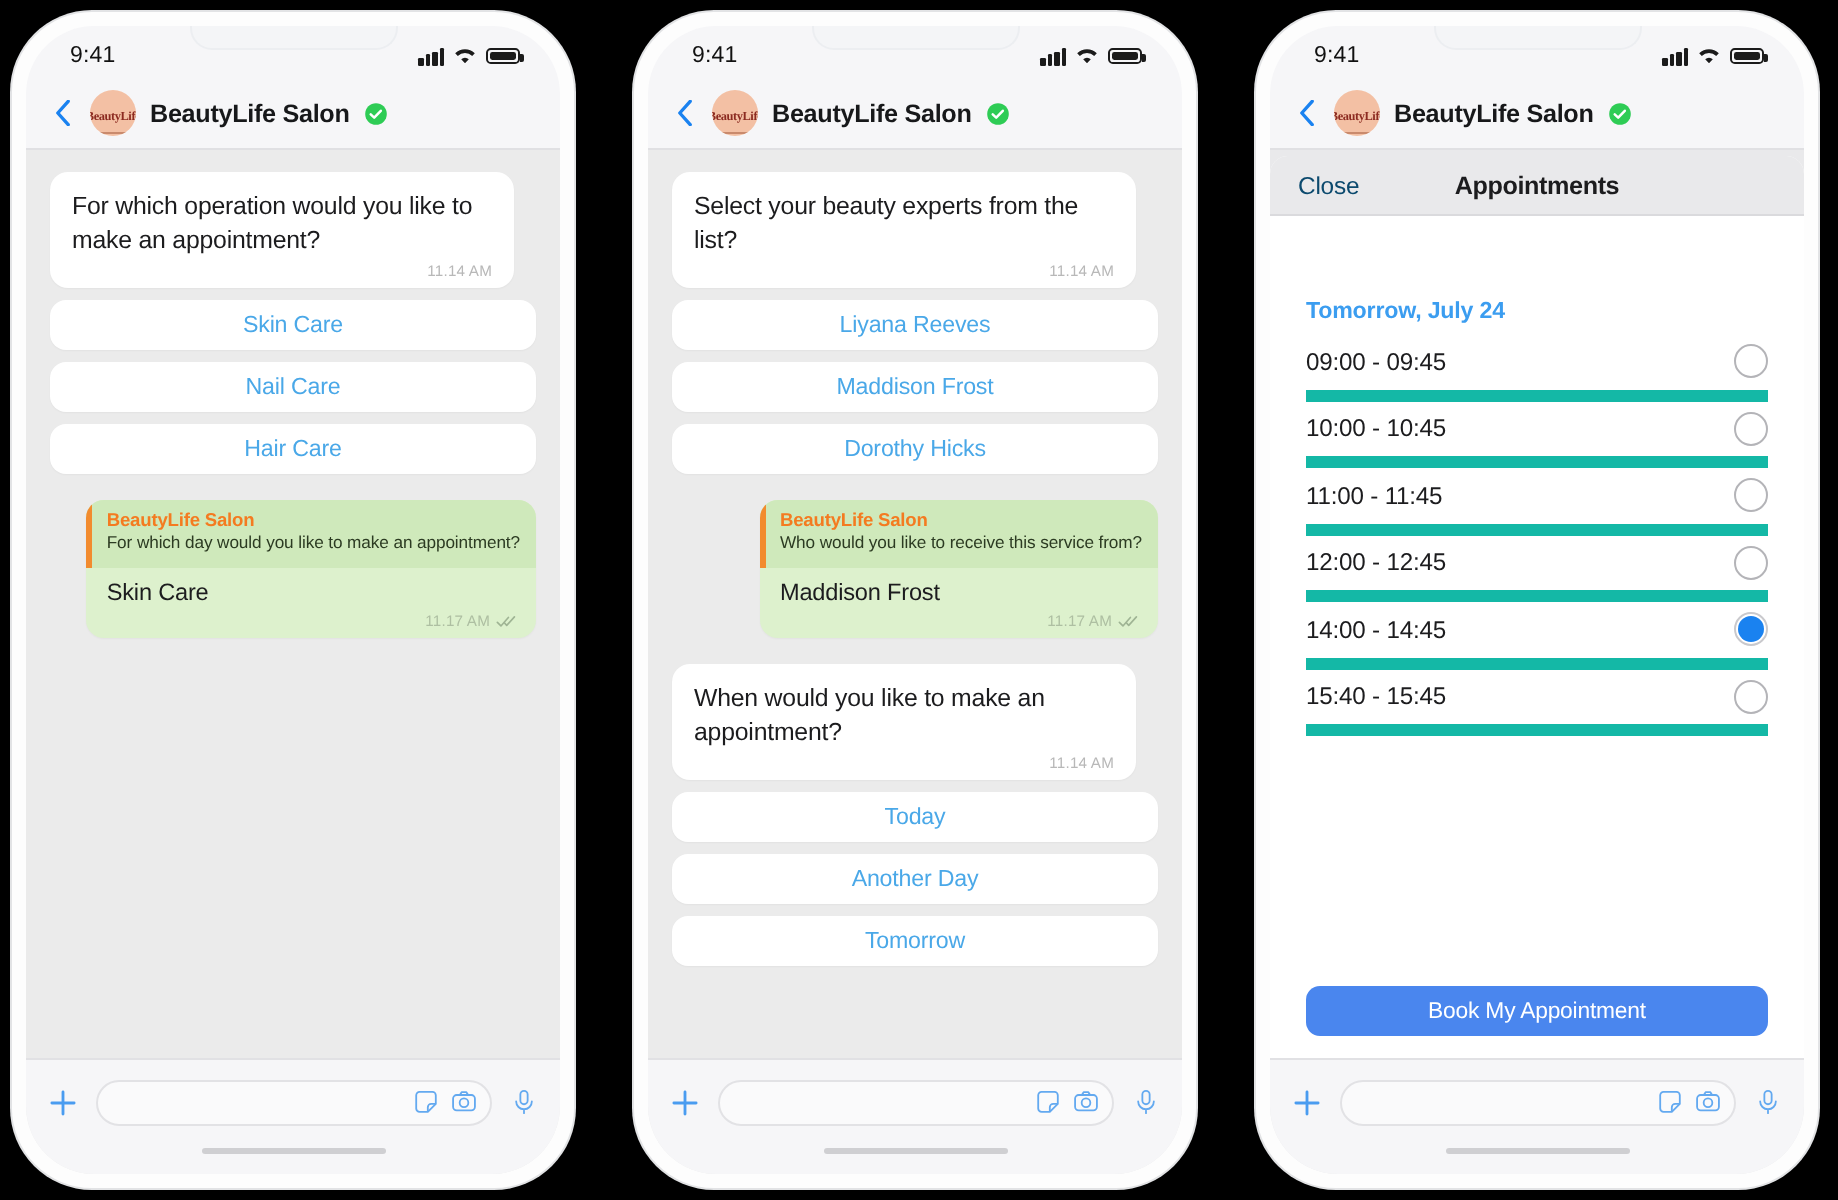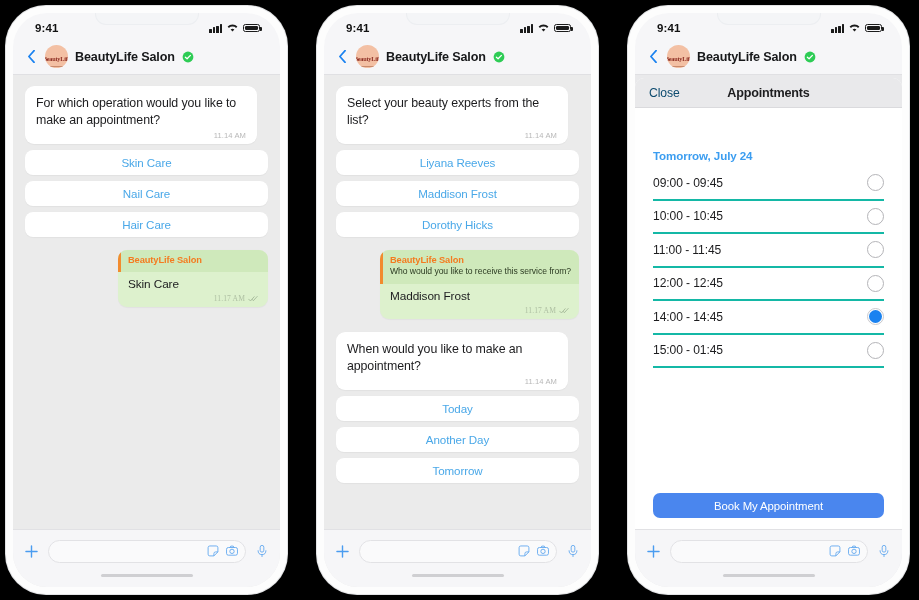--- a/index.html
+++ b/index.html
@@ -28,21 +28,21 @@
     position:absolute; top:-1px; left:50%; transform:translateX(-50%);
     width:104px; height:13px; background:#f4f5f7;
     border-radius:0 0 11px 11px; border:1px solid #eceef1; border-top:none; z-index:30;
   }
 
   
   .statusbar {
     height:26px; display:flex; align-items:center; justify-content:space-between;
     padding:4px 20px 0 22px; background:#f6f6f8; position:relative; z-index:5;
   }
-  .sb-time { font-size:11.5px; font-weight:700; color:#111; letter-spacing:.1px; }
+  .sb-time { font-size:11.5px; font-weight:400; color:#111; letter-spacing:.1px; }
   .sb-right { display:flex; align-items:center; gap:4px; }
   .bars { display:flex; align-items:flex-end; gap:1.3px; height:9px; }
   .bars i { display:block; width:2.2px; background:#1b1b1b; border-radius:.6px; }
   .bars i:nth-child(1){height:3.5px;} .bars i:nth-child(2){height:5.3px;}
   .bars i:nth-child(3){height:7px;}  .bars i:nth-child(4){height:9px;}
   .battery { width:17px; height:8.5px; border:1.1px solid #1b1b1b; border-radius:2.4px; position:relative; padding:1px; }
   .battery::after { content:""; position:absolute; right:-2.6px; top:2.4px; width:1.4px; height:3.4px; background:#1b1b1b; border-radius:0 1px 1px 0; }
   .battery em { display:block; width:100%; height:100%; background:#1b1b1b; border-radius:1.2px; }
 
   
@@ -81,21 +81,21 @@
   .outwrap { display:flex; justify-content:flex-end; margin-top:13px; }
   .outbubble {
     background:#ddf1cd; border-radius:9px; max-width:232px; min-width:150px;
     padding:0 0 4px; overflow:hidden; box-shadow:0 .5px 1px rgba(0,0,0,.04);
   }
   .quote { background:#cfe9bb; border-left:3px solid #f28b2e; padding:5px 8px 6px 7px; }
   .quote .qname { font-size:9.3px; font-weight:700; color:#f47b20; letter-spacing:-.1px; margin-bottom:1px; }
   .quote .qtxt { font-size:8.6px; line-height:11.5px; color:#2c3b22; letter-spacing:-.05px; }
   .outbody { padding:5px 10px 0; font-size:11.8px; color:#1c1c1e; letter-spacing:-.1px; }
   .outmeta { display:flex; align-items:center; justify-content:flex-end; gap:3px; padding:3px 9px 0; }
-  .outmeta .t { font-size:7.6px; color:#aebfa2; letter-spacing:.1px;font-family:Liberation Serif, serif; }
+  .outmeta .t { font-size:7.6px; color:#aebfa2; letter-spacing:.1px; }
   .ticks { width:11px; height:7px; }
 
   
   .inputbar {
     height:43px; background:#f6f6f8; border-top:1px solid #e1e1e4;
     display:flex; align-items:center; padding:0 11px; gap:9px; flex:none;
   }
   .plus { width:15px; height:15px; flex:none; cursor:pointer; }
   .field {
     flex:1; height:23px; border:1px solid #e2e2e5; border-radius:12px; background:#fafafb;
@@ -112,21 +112,21 @@
   .sheet-head {
     height:30px; background:#e9e9eb; display:flex; align-items:center; padding:0 14px;
     border-bottom:1px solid #dadadd; position:relative; flex:none;
   }
   .sheet-close { font-size:12.2px; color:#0c4a6e; cursor:pointer; letter-spacing:-.1px; }
   .sheet-title { position:absolute; left:0; right:0; text-align:center; font-size:12.6px; font-weight:700; color:#1c1c1e; letter-spacing:-.2px; pointer-events:none; }
   .sheet-body { flex:1; padding:13px 0 0; background:#fff; }
   .daylabel { font-size:11.6px; font-weight:700; color:#3b9df0; padding:0 18px 5px; letter-spacing:-.1px;margin-top:28px; }
   .slot {
     height:33.5px; display:flex; align-items:center; justify-content:space-between;
-    margin:0 18px; border-bottom:2px solid #14b8a6; cursor:pointer;
+    margin:0 18px; border-bottom:6px solid #14b8a6; cursor:pointer;
   }
   .slot span { font-size:12.1px; color:#1c1c1e; letter-spacing:-.1px; }
   .radio { width:17px; height:17px; border-radius:50%; border:1.4px solid #b4b4b8; flex:none; background:#fff; }
   .radio.on { border-color:#c9c9cd; background:#fff; display:flex; align-items:center; justify-content:center; }
   .radio.on::after { content:""; width:13px; height:13px; border-radius:50%; background:#1a82f0; }
   .cta-wrap { padding:0 18px 11px; background:#fff; flex:none; }
   .cta {
     height:25px; border-radius:7px; background:#4a86ee; color:#fff;
     display:flex; align-items:center; justify-content:center;
     font-size:11.4px; letter-spacing:-.1px; cursor:pointer;
@@ -191,20 +191,21 @@
               <span>Nail Care</span>
             </div>
           <div class="opt">
               <span>Hair Care</span>
             </div>
 
           <div class="outwrap">
             <div class="outbubble">
               <div class="quote">
                 <div class="qname">BeautyLife Salon</div>
+                <div class="qtxt">For which day would you like to make an appointment?</div>
               </div>
               <div class="outbody">Skin Care</div>
               <div class="outmeta">
                 <span class="t">11.17 AM</span>
                 <svg class="ticks" viewBox="0 0 16 10">
                     <path d="M1 6 3.6 8.6 9 2.4M6.2 6.4 7.8 8.2 13.4 2" stroke="#9fb494" stroke-width="1.2" fill="none" stroke-linecap="round" stroke-linejoin="round"></path>
                   </svg>
               </div>
             </div>
           </div>
@@ -421,21 +422,21 @@
             </div>
             <div class="slot">
               <span>12:00 - 12:45</span>
               <div class="radio"></div>
             </div>
             <div class="slot">
               <span>14:00 - 14:45</span>
               <div class="radio on"></div>
             </div>
             <div class="slot">
-              <span>15:00 - 01:45</span>
+              <span>15:40 - 15:45</span>
               <div class="radio"></div>
             </div>
           </div>
 
           <div class="cta-wrap">
             <div class="cta">Book My Appointment</div>
           </div>
         </div>
 
         <div class="inputbar">

